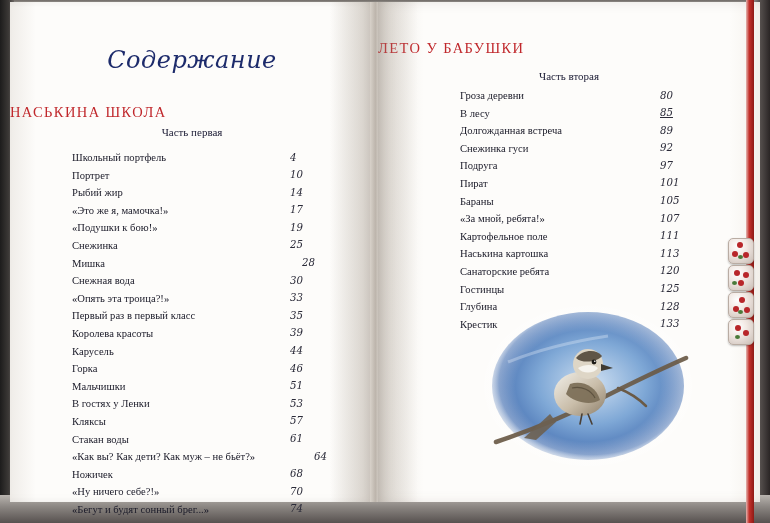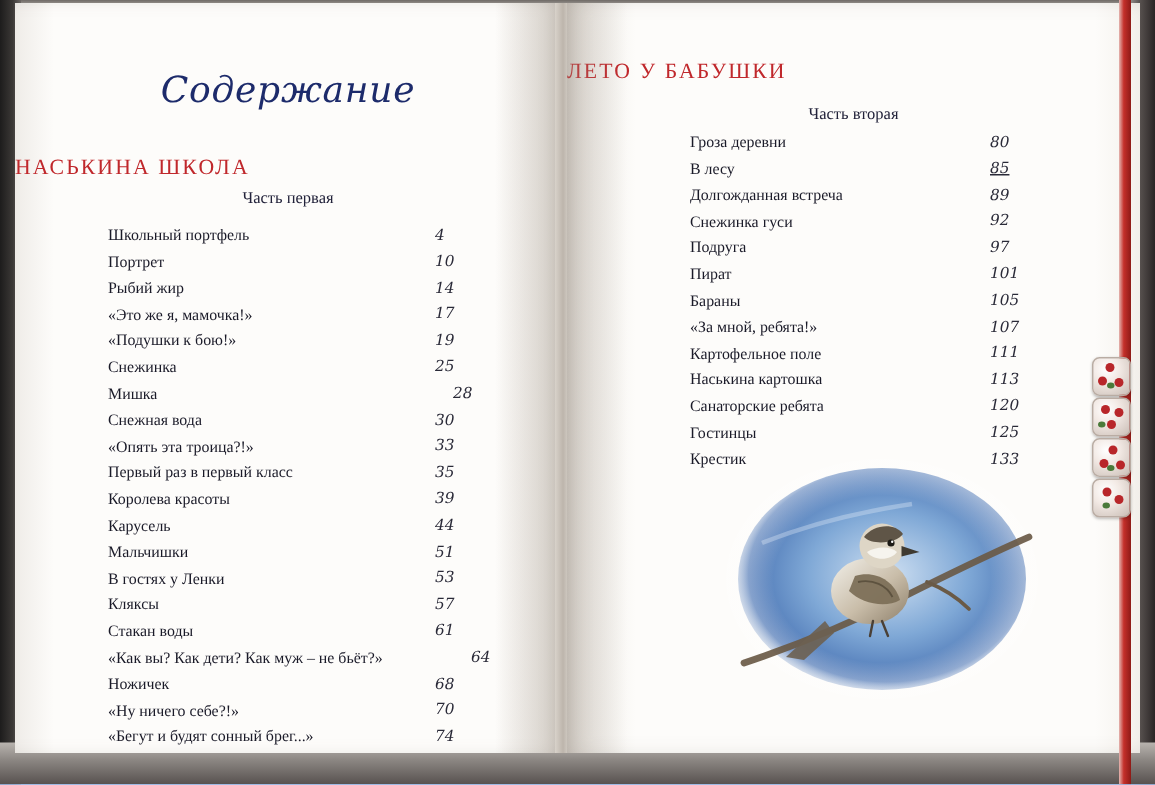--- a/index.html
+++ b/index.html
@@ -264,20 +264,24 @@
           </div>
           <div class="toc-row">
             <span class="toc-title">Королева красоты</span>
             <span class="toc-page" style="left: 218px;">39</span>
           </div>
           <div class="toc-row">
             <span class="toc-title">Карусель</span>
             <span class="toc-page" style="left: 218px;">44</span>
           </div>
           <div class="toc-row">
+            <span class="toc-title">Горка</span>
+            <span class="toc-page" style="left: 218px;">46</span>
+          </div>
+          <div class="toc-row">
             <span class="toc-title">Мальчишки</span>
             <span class="toc-page" style="left: 218px;">51</span>
           </div>
           <div class="toc-row">
             <span class="toc-title">В гостях у Ленки</span>
             <span class="toc-page" style="left: 218px;">53</span>
           </div>
           <div class="toc-row">
             <span class="toc-title">Кляксы</span>
             <span class="toc-page" style="left: 218px;">57</span>
@@ -354,20 +358,24 @@
             <span class="toc-title">Наськина картошка</span>
             <span class="toc-page" style="left: 200px;">113</span>
           </div>
           <div class="toc-row">
             <span class="toc-title">Санаторские ребята</span>
             <span class="toc-page" style="left: 200px;">120</span>
           </div>
           <div class="toc-row">
             <span class="toc-title">Гостинцы</span>
             <span class="toc-page" style="left: 200px;">125</span>
+          </div>
+          <div class="toc-row">
+            <span class="toc-title">Глубина</span>
+            <span class="toc-page" style="left: 200px;">128</span>
           </div>
           <div class="toc-row">
             <span class="toc-title">Крестик</span>
             <span class="toc-page" style="left: 200px;">133</span>
           </div>
         </div>
 
       <div class="illustration" style="left:100px; top:300px;">
         <svg width="224" height="170" viewBox="0 0 224 170">
           <defs>

